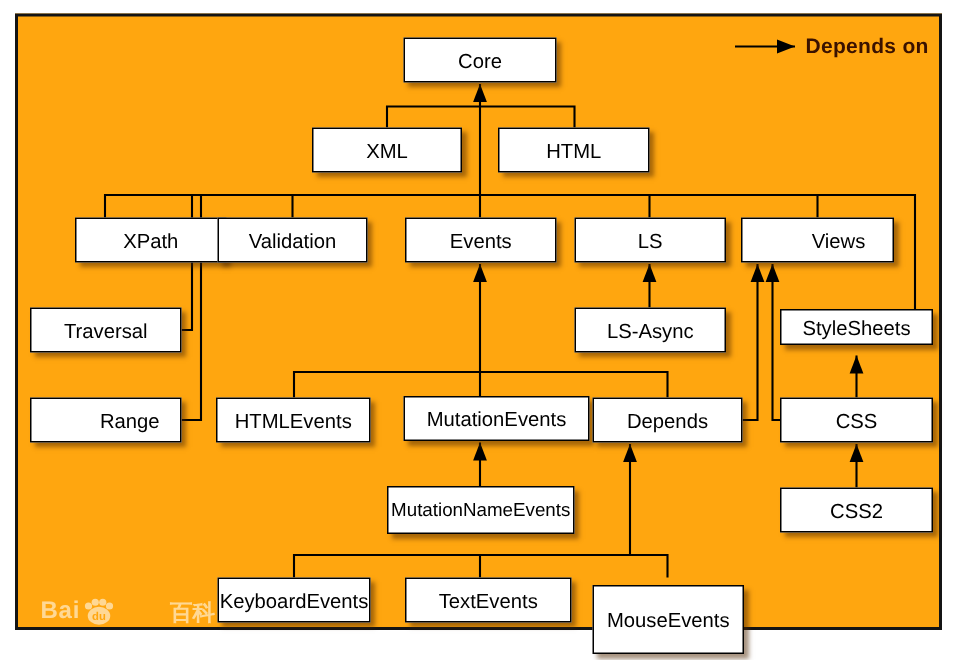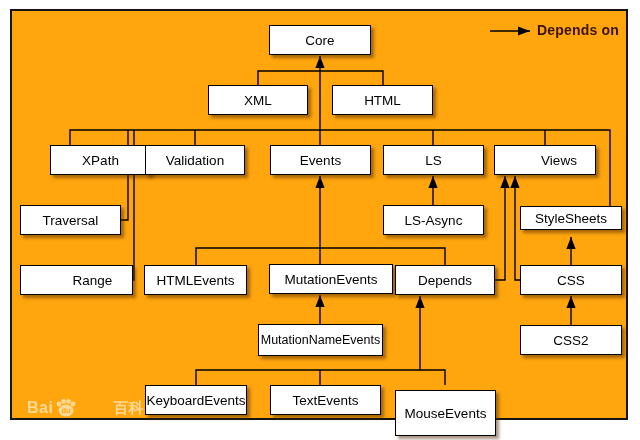--- a/index.html
+++ b/index.html
@@ -100,21 +100,21 @@
       </div>
       <div class="node" style="left: 20px; top: 205px; width: 101px; height: 30px;">
         <span>Traversal</span>
       </div>
       <div class="node" style="left: 383px; top: 205px; width: 101px; height: 30px;">
         <span>LS-Async</span>
       </div>
       <div class="node" style="left: 520px; top: 206px; width: 102px; height: 24px;">
         <span>StyleSheets</span>
       </div>
-      <div class="node" style="left: 20px; top: 265px; width: 113px; height: 30px; padding-left: 32px;">
+      <div class="node" style="left: 20px; top: 265px; width: 101px; height: 30px; padding-left: 32px;">
         <span>Range</span>
       </div>
       <div class="node" style="left: 144px; top: 265px; width: 103px; height: 30px;">
         <span>HTMLEvents</span>
       </div>
       <div class="node" style="left: 269px; top: 264px; width: 124px; height: 30px;">
         <span>MutationEvents</span>
       </div>
       <div class="node" style="left: 395px; top: 265px; width: 100px; height: 30px;">
         <span>Depends</span>

